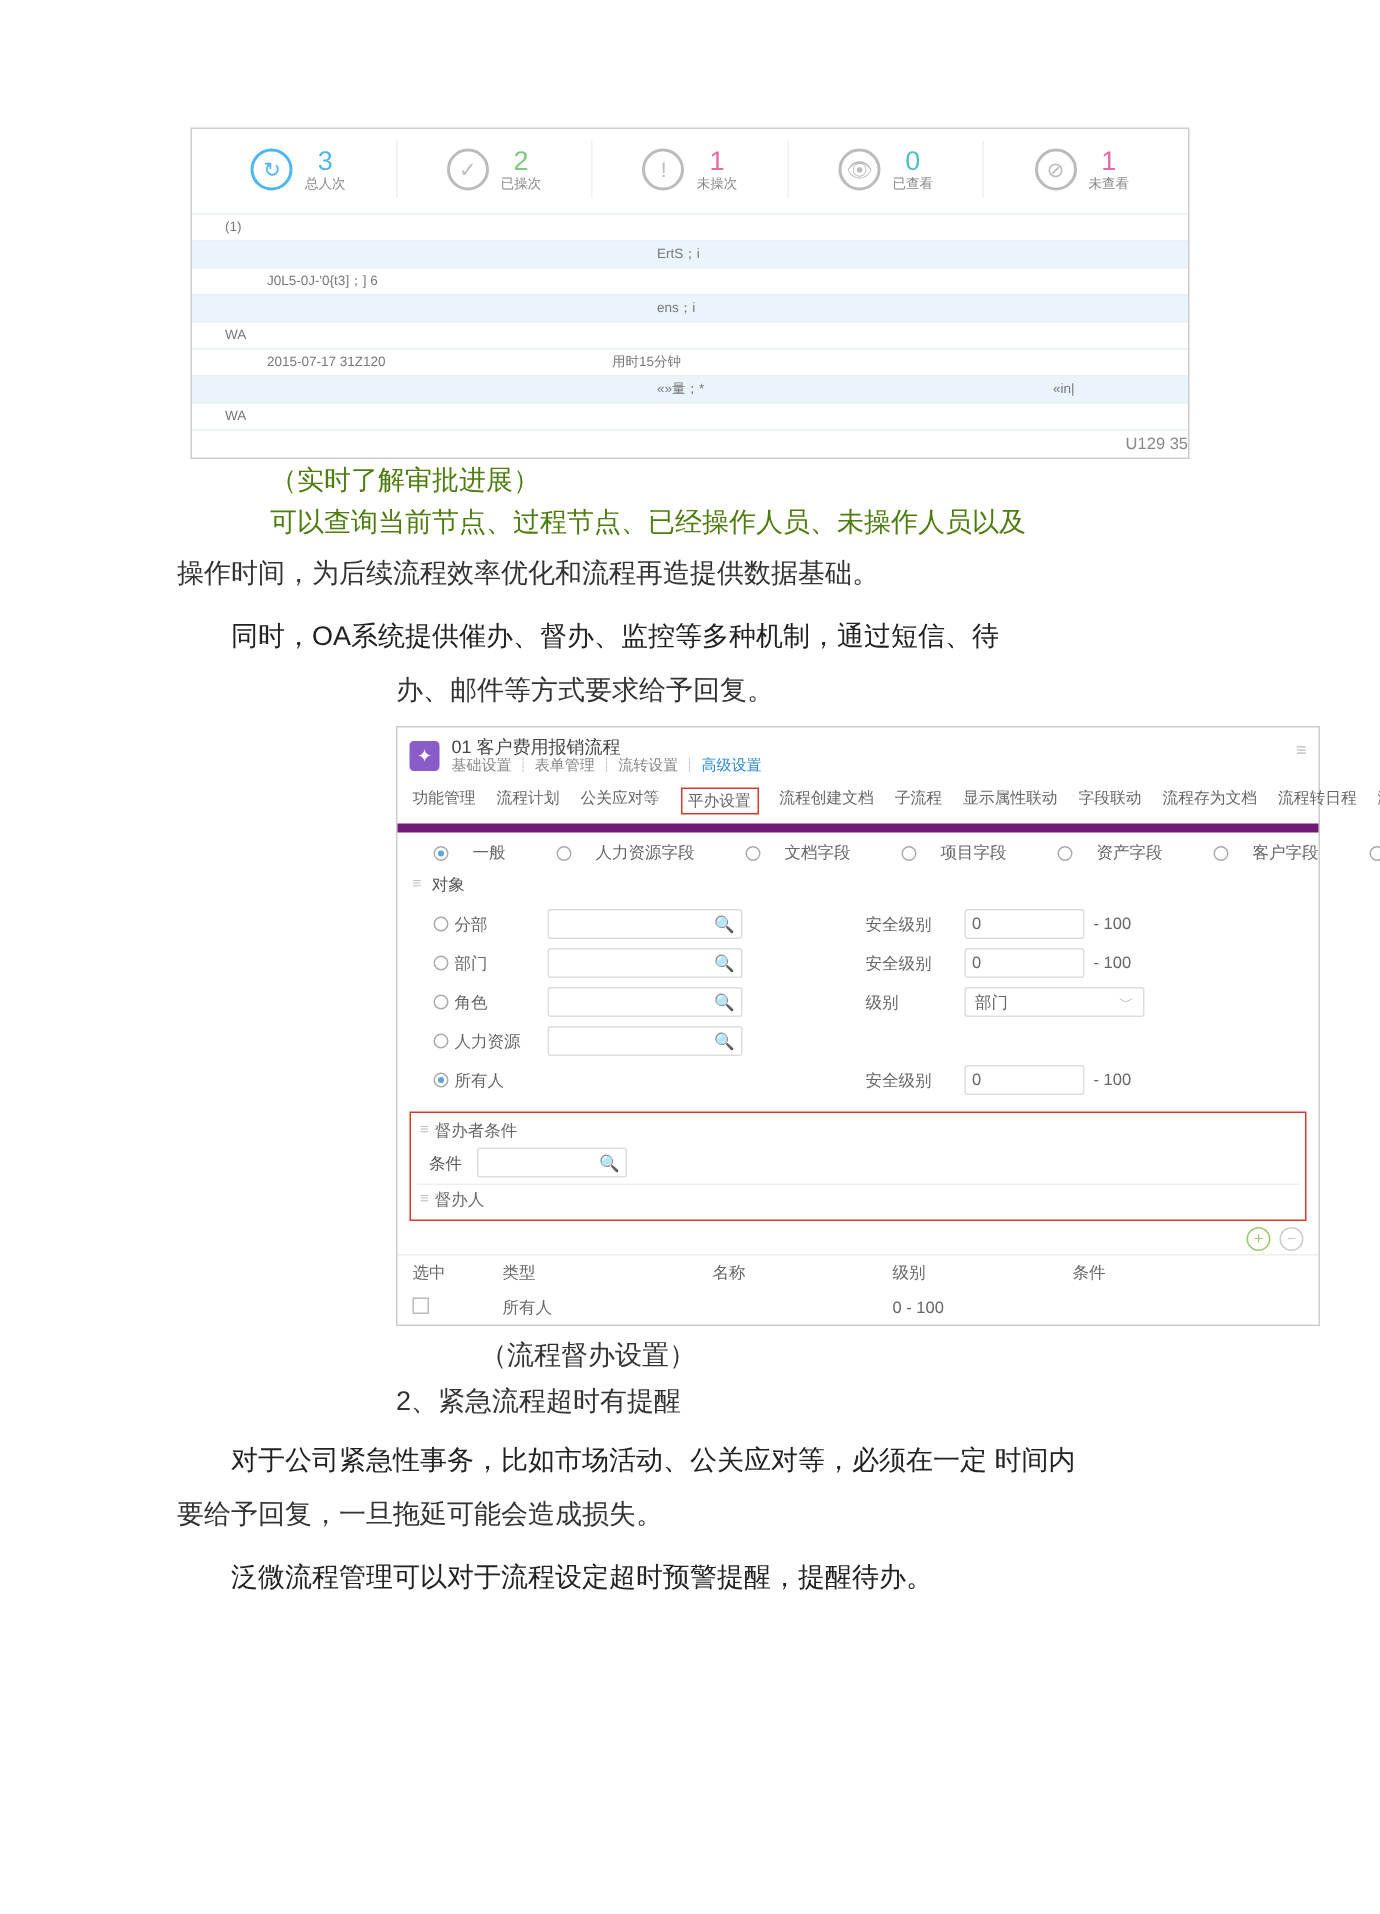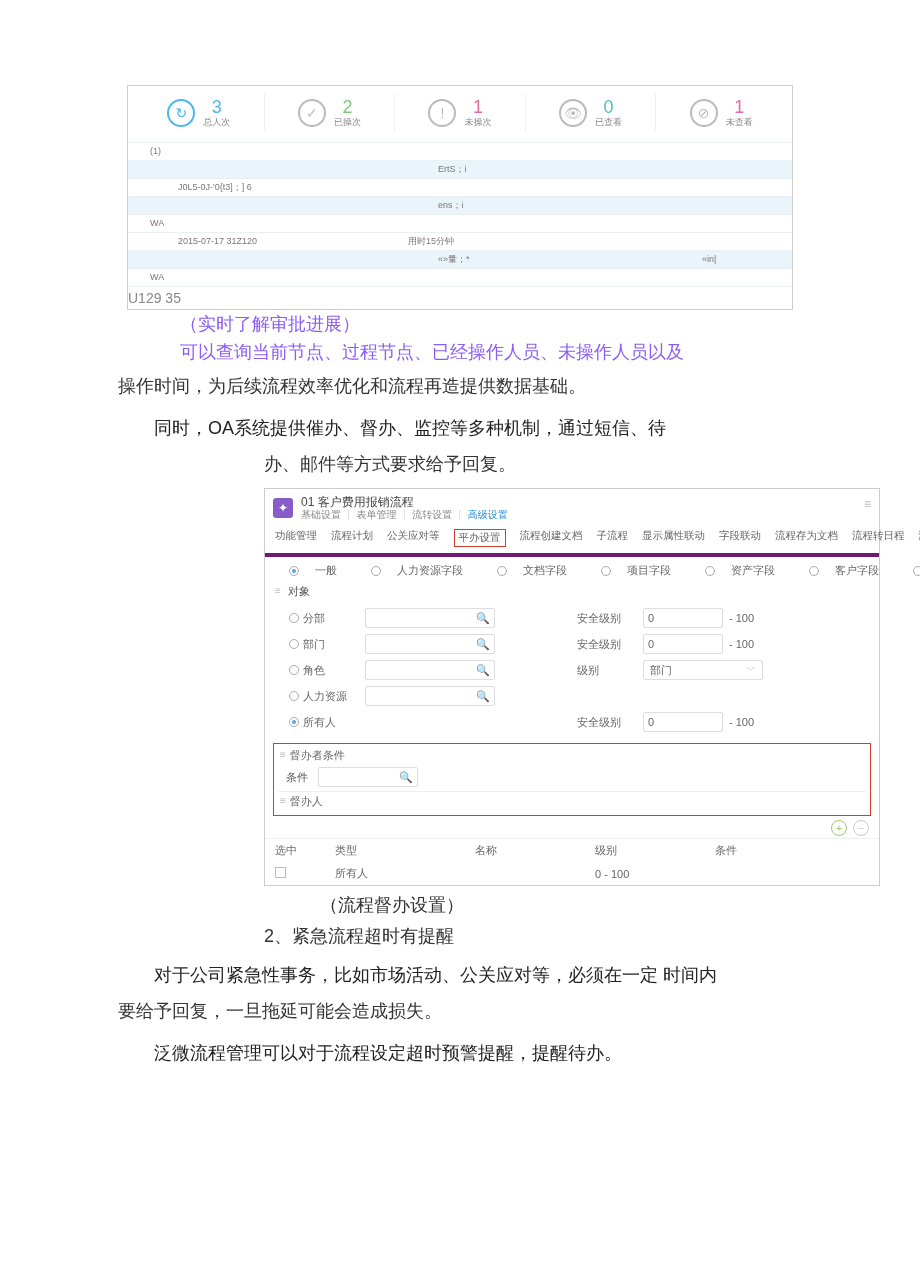--- a/index.html
+++ b/index.html
@@ -44,35 +44,35 @@
   .stat-num.pink { color:#e66aa3; }
   .stat-num.teal { color:#4ec0c0; }
   .stat-label { font-size: 9px; color:#888; }
   .mini-table { font-size: 9px; color:#777; }
   .mini-row { display:flex; border-top:1px solid #e8f0f5; min-height:18px; align-items:center; }
   .mini-row.alt { background:#eaf4fb; }
   .mc-left { width:50px; padding-left:22px; }
   .mc-mid { flex:1; padding-left:260px; }
   .mc-right { width:230px; }
   .mc-far { width:90px; text-align:left; }
-  .mini-footer { text-align:left; font-size:14px; color:#888; padding:3px 0; border-top:1px solid #e8f0f5;}
+  .mini-footer { text-align:right; font-size:11px; color:#888; padding:3px 0; border-top:1px solid #e8f0f5;}
 
   
   .doc-para {
     font-size: 18px;
     line-height: 2.0;
     color:#222;
     margin: 0 120px;
   }
   .doc-para.indent { text-indent: 2em; }
   .caption-center {
     font-size: 18px;
     text-align: left;
     margin: 2px 0 4px 180px;
-    color:#8b5cf6;
+    color:#4d7c0f;
   }
   .left-margin-line{
     font-size:18px;
     line-height:2.0;
     margin: 0 120px 0 118px;
   }
   .para-block { margin-top:6px; }
 
   
   .settings-screenshot {
@@ -91,21 +91,21 @@
     color:#fff; font-size:12px;
   }
   .ss-title-wrap { line-height:1.2; }
   .ss-title { font-size:12px; color:#444; }
   .ss-breadcrumb { font-size:10px; color:#888; }
   .ss-breadcrumb .cur { color:#2a8ad4;text-align:center; }
   .ss-burger{ position:absolute; right:8px; top:8px; color:#bbb; font-size:12px;}
   .ss-tabs {
     display:flex; gap:14px;
     padding:6px 10px 6px 10px;
-    border-bottom:4px solid #701a75;
+    border-bottom:6px solid #701a75;
     font-size:10.5px; color:#666;
   }
   .ss-tabs .tab { white-space:nowrap; }
   .ss-section {
     padding:6px 10px 4px 10px;
   }
   .red-box { border:1.5px solid #d43a2e; padding:1px 4px; display:inline-block; }
   .sec-label { color:#555; font-size:11px; }
   .ham { color:#bbb; margin-right:4px; font-size:10px; display:inline-block; transform:translateY(-1px);}
   .radio-row {

